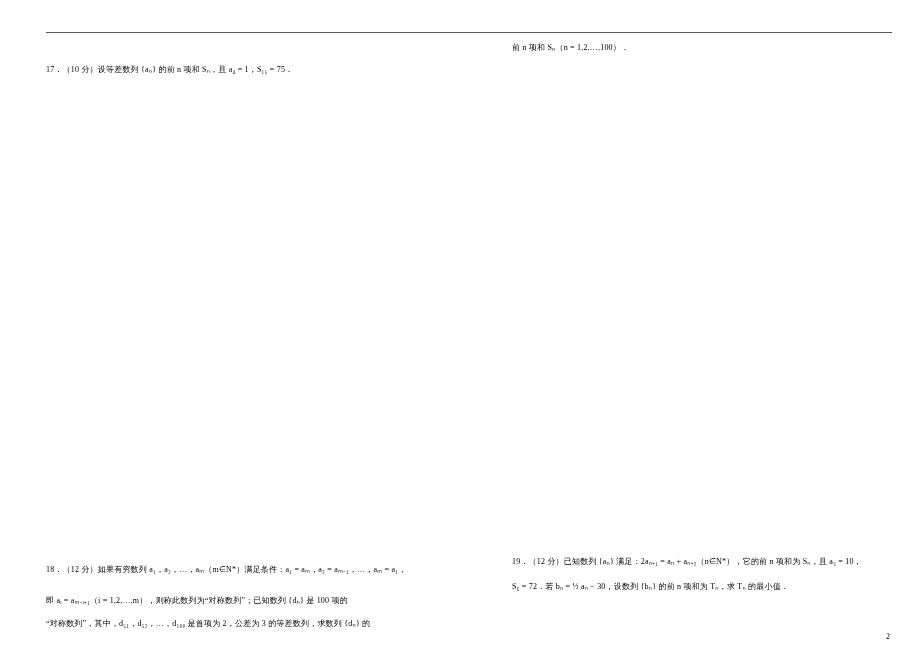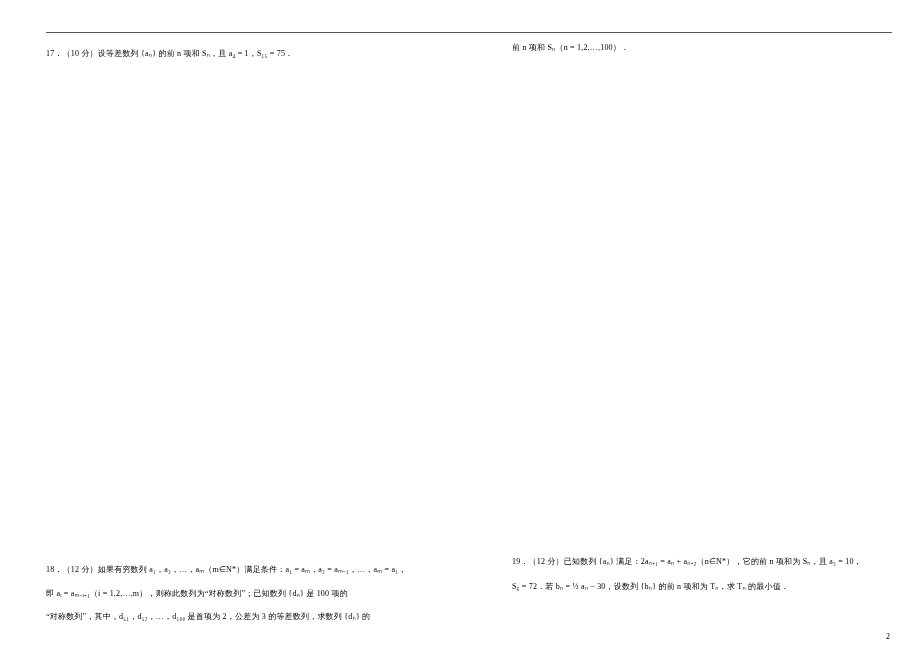--- a/index.html
+++ b/index.html
@@ -43,30 +43,30 @@
     bottom: 10px;
     font-size: 8px;
   }
 </style>
 </head>
 <body>
 
 <div class="hr-top"></div>
 
 <div class="col col-left" style="top:40px">
-  <p class="line" style="margin-top:6px">17．（10 分）设等差数列 {aₙ} 的前 n 项和 Sₙ，且 a₄ = 1，S₁₅ = 75．</p>
+  <p class="line" style="margin-top:22px">17．（10 分）设等差数列 {aₙ} 的前 n 项和 Sₙ，且 a₄ = 1，S₁₅ = 75．</p>
 </div>
 
 <div class="col col-right" style="top:40px">
   <p class="line">前 n 项和 Sₙ（n = 1,2,…,100）．</p>
 </div>
 
 <div class="col col-left" style="top:562px">
   <p class="line">18．（12 分）如果有穷数列 a₁，a₂，…，aₘ（m∈N*）满足条件：a₁ = aₘ，a₂ = aₘ₋₁，…，aₘ = a₁，</p>
-  <p class="line" style="margin-top:9px">即 aᵢ = aₘ₋ᵢ₊₁（i = 1,2,…,m），则称此数列为“对称数列”；已知数列 {dₙ} 是 100 项的</p>
+  <p class="line" style="margin-top:16px">即 aᵢ = aₘ₋ᵢ₊₁（i = 1,2,…,m），则称此数列为“对称数列”；已知数列 {dₙ} 是 100 项的</p>
   <p class="line" style="margin-top:8px">“对称数列”，其中，d₅₁，d₅₂，…，d₁₀₀ 是首项为 2，公差为 3 的等差数列，求数列 {dₙ} 的</p>
 </div>
 
 <div class="col col-right" style="top:554px">
   <p class="line">19．（12 分）已知数列 {aₙ} 满足：2aₙ₊₁ = aₙ + aₙ₊₂（n∈N*），它的前 n 项和为 Sₙ，且 a₃ = 10，</p>
   <p class="line" style="margin-top:10px">S₆ = 72．若 bₙ = ½ aₙ − 30，设数列 {bₙ} 的前 n 项和为 Tₙ，求 Tₙ 的最小值．</p>
 </div>
 
 <div class="page-num">2</div>
 

